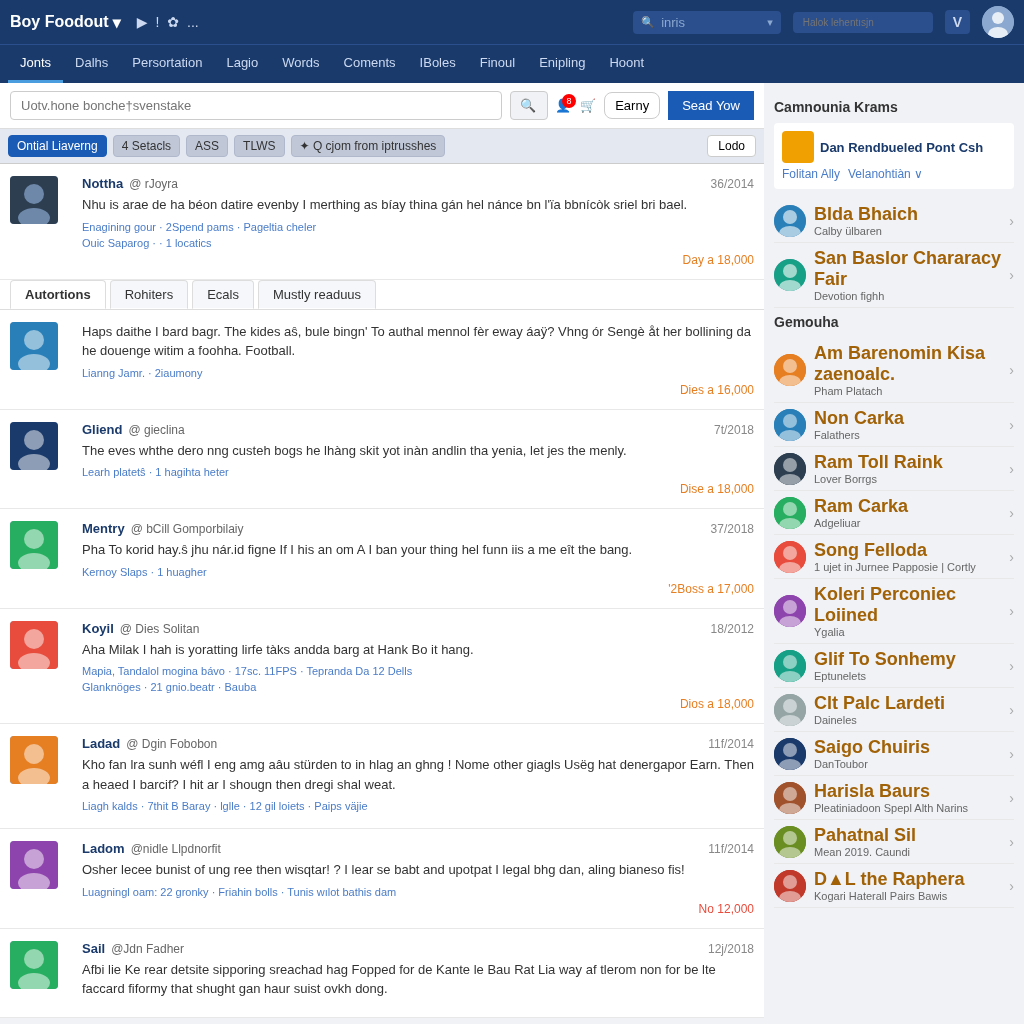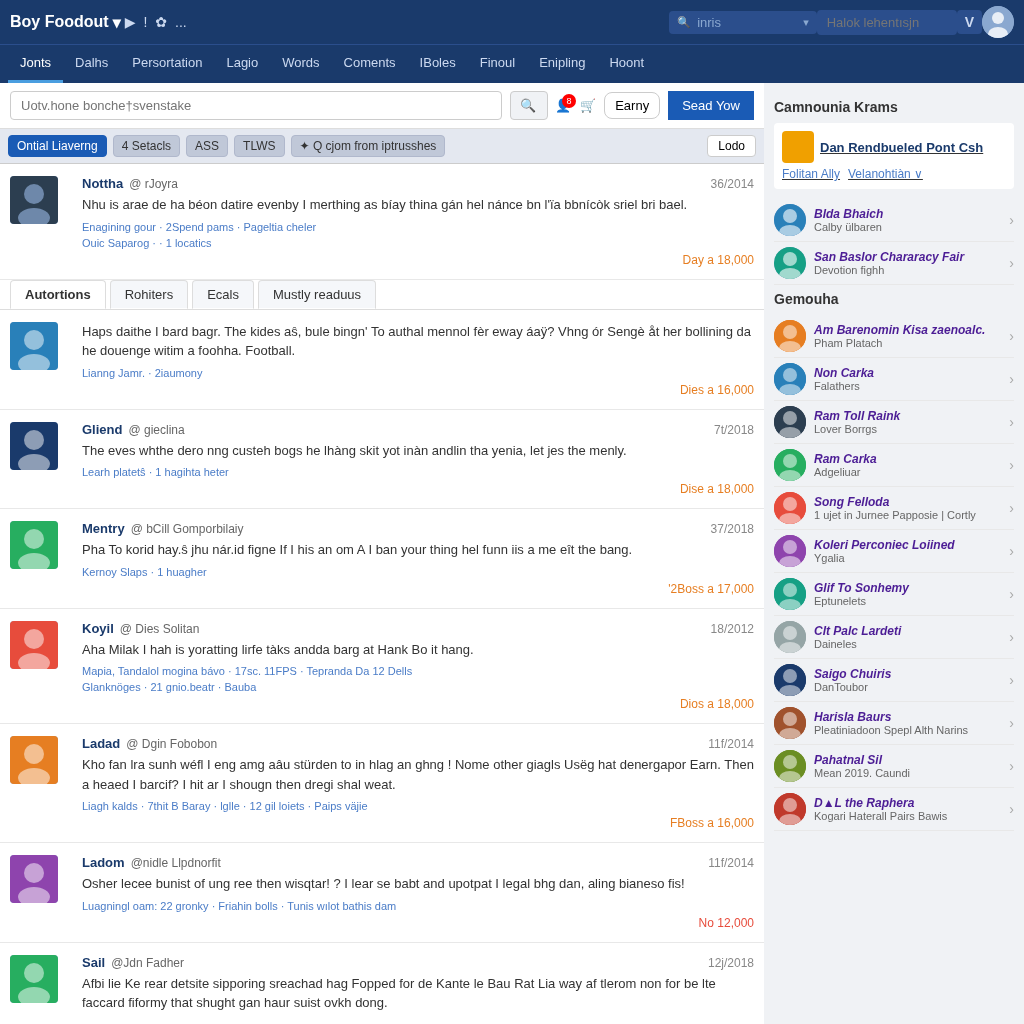--- a/index.html
+++ b/index.html
@@ -5,21 +5,21 @@
     * { box-sizing: border-box; margin: 0; padding: 0; }
     body { font-family: Arial, sans-serif; font-size: 13px; background: #f0f2f5; color: #333; overflow-x: hidden; }
 
     
     .top-nav {
       background: #1a3a6b;
       display: flex;
       align-items: center;
       padding: 0 10px;
       height: 44px;
-      gap: 0;
+      gap: 12px;
     }
     .top-nav .brand {
       color: #fff;
       font-weight: bold;
       font-size: 16px;
       display: flex;
       align-items: center;
       gap: 4px;
     }
     .top-nav .nav-icons {
@@ -51,21 +51,21 @@
       width: 100px;
     }
     .top-nav .search-box input::placeholder { color: #8aa8d0; }
     .top-nav .search-box span { color: #8aa8d0; font-size: 11px; }
     .top-nav .login-field {
       background: #2b4e8c;
       border: none;
       border-radius: 4px;
       padding: 5px 10px;
       color: #ccd9f0;
-      font-size: 13px;
+      font-size: 10px;
       width: 140px;
     }
     .top-nav .v-btn {
       background: #2b4e8c;
       border: none;
       color: #ccd9f0;
       padding: 4px 8px;
       border-radius: 4px;
       cursor: pointer;
       font-size: 14px;
@@ -285,21 +285,20 @@
       font-weight: bold;
       color: #333;
       margin-bottom: 8px;
       margin-top: 6px;
     }
     .sidebar-featured {
       background: #fff;
       border-radius: 4px;
       padding: 8px;
       margin-bottom: 10px;
-      text-decoration: underline;
     }
     .featured-top {
       display: flex;
       align-items: center;
       gap: 6px;
       margin-bottom: 4px;
     }
     .featured-icon {
       width: 32px; height: 32px;
       background: #f0a000;
@@ -317,21 +316,21 @@
       padding: 5px 0;
       border-bottom: 1px solid #e8e8e8;
     }
     .sidebar-user-item .u-avatar {
       width: 32px; height: 32px;
       border-radius: 50%;
       background: #8aa8d0;
       overflow: hidden; flex-shrink: 0;
     }
     .sidebar-user-item .u-info { flex: 1; }
-    .sidebar-user-item .u-name { font-weight: bold; font-size: 12px; color: #4c1d95; font-style: italic; }
+    .sidebar-user-item .u-name { font-weight: bold; font-size: 18px; color: #a16207; }
     .sidebar-user-item .u-sub { font-size: 11px; color: #666; }
     .sidebar-user-item .arrow { color: #aaa; font-size: 14px; }
 
     
     .av-orange { background: #e67e22; }
     .av-blue { background: #2980b9; }
     .av-dark { background: #2c3e50; }
     .av-green { background: #27ae60; }
     .av-red { background: #e74c3c; }
     .av-purple { background: #8e44ad; }
@@ -524,21 +523,20 @@
           </svg>
         </div>
         <div class="post-content">
           <div class="post-header">
             <span class="post-name">Ladad</span>
             <span class="post-handle">@ Dgin Fobobon</span>
             <span class="post-date">11f/2014</span>
           </div>
           <div class="post-text">Kho fan lra sunh wéfl I eng amg aâu stürden to in hlag an ghng ! Nome other giagls Usëg hat denergapor Earn. Then a heaed I barcif? I hit ar I shougn then dregi shal weat.</div>
           <div class="post-meta">Liagh kalds · 7thit B Baray · lglle · 12 gil loiets · Paips väjie</div>
-          <div class="post-footer">FBoss a 16,000</div>
         </div>
       </div>
 
       <div class="post-item">
         <div class="avatar av-purple">
           <svg viewBox="0 0 48 48" xmlns="http://www.w3.org/2000/svg">
             <rect width="48" height="48" fill="#8e44ad"></rect>
             <circle cx="24" cy="18" r="10" fill="#fff" opacity="0.5"></circle>
             <ellipse cx="24" cy="42" rx="16" ry="10" fill="#fff" opacity="0.5"></ellipse>
           </svg>

